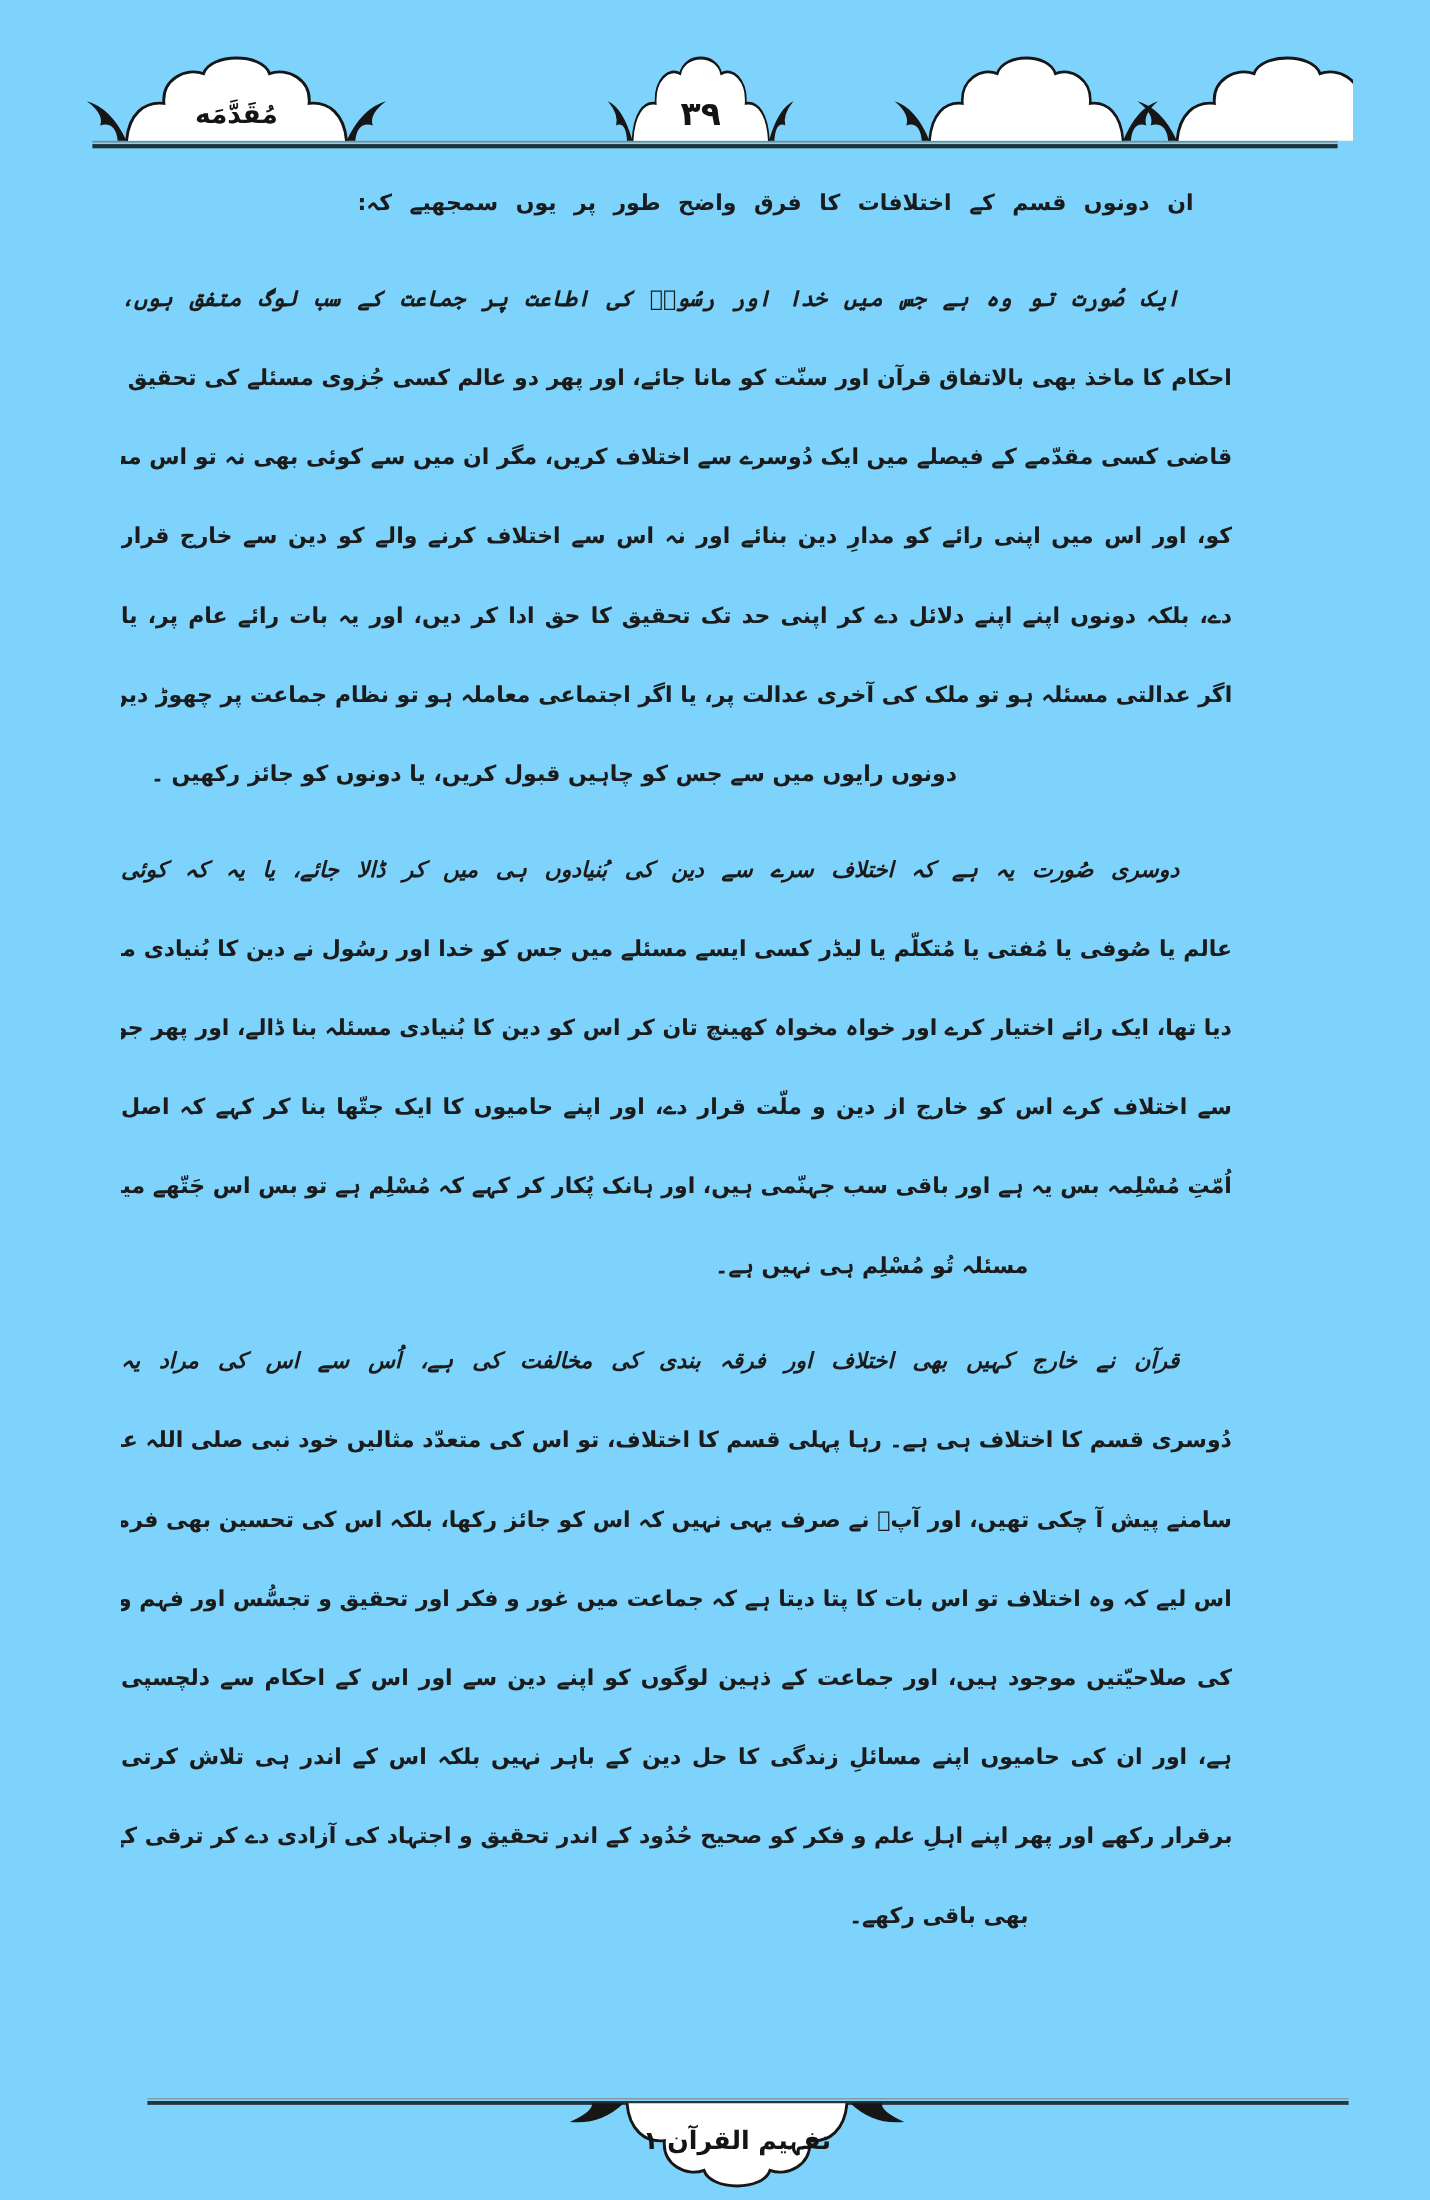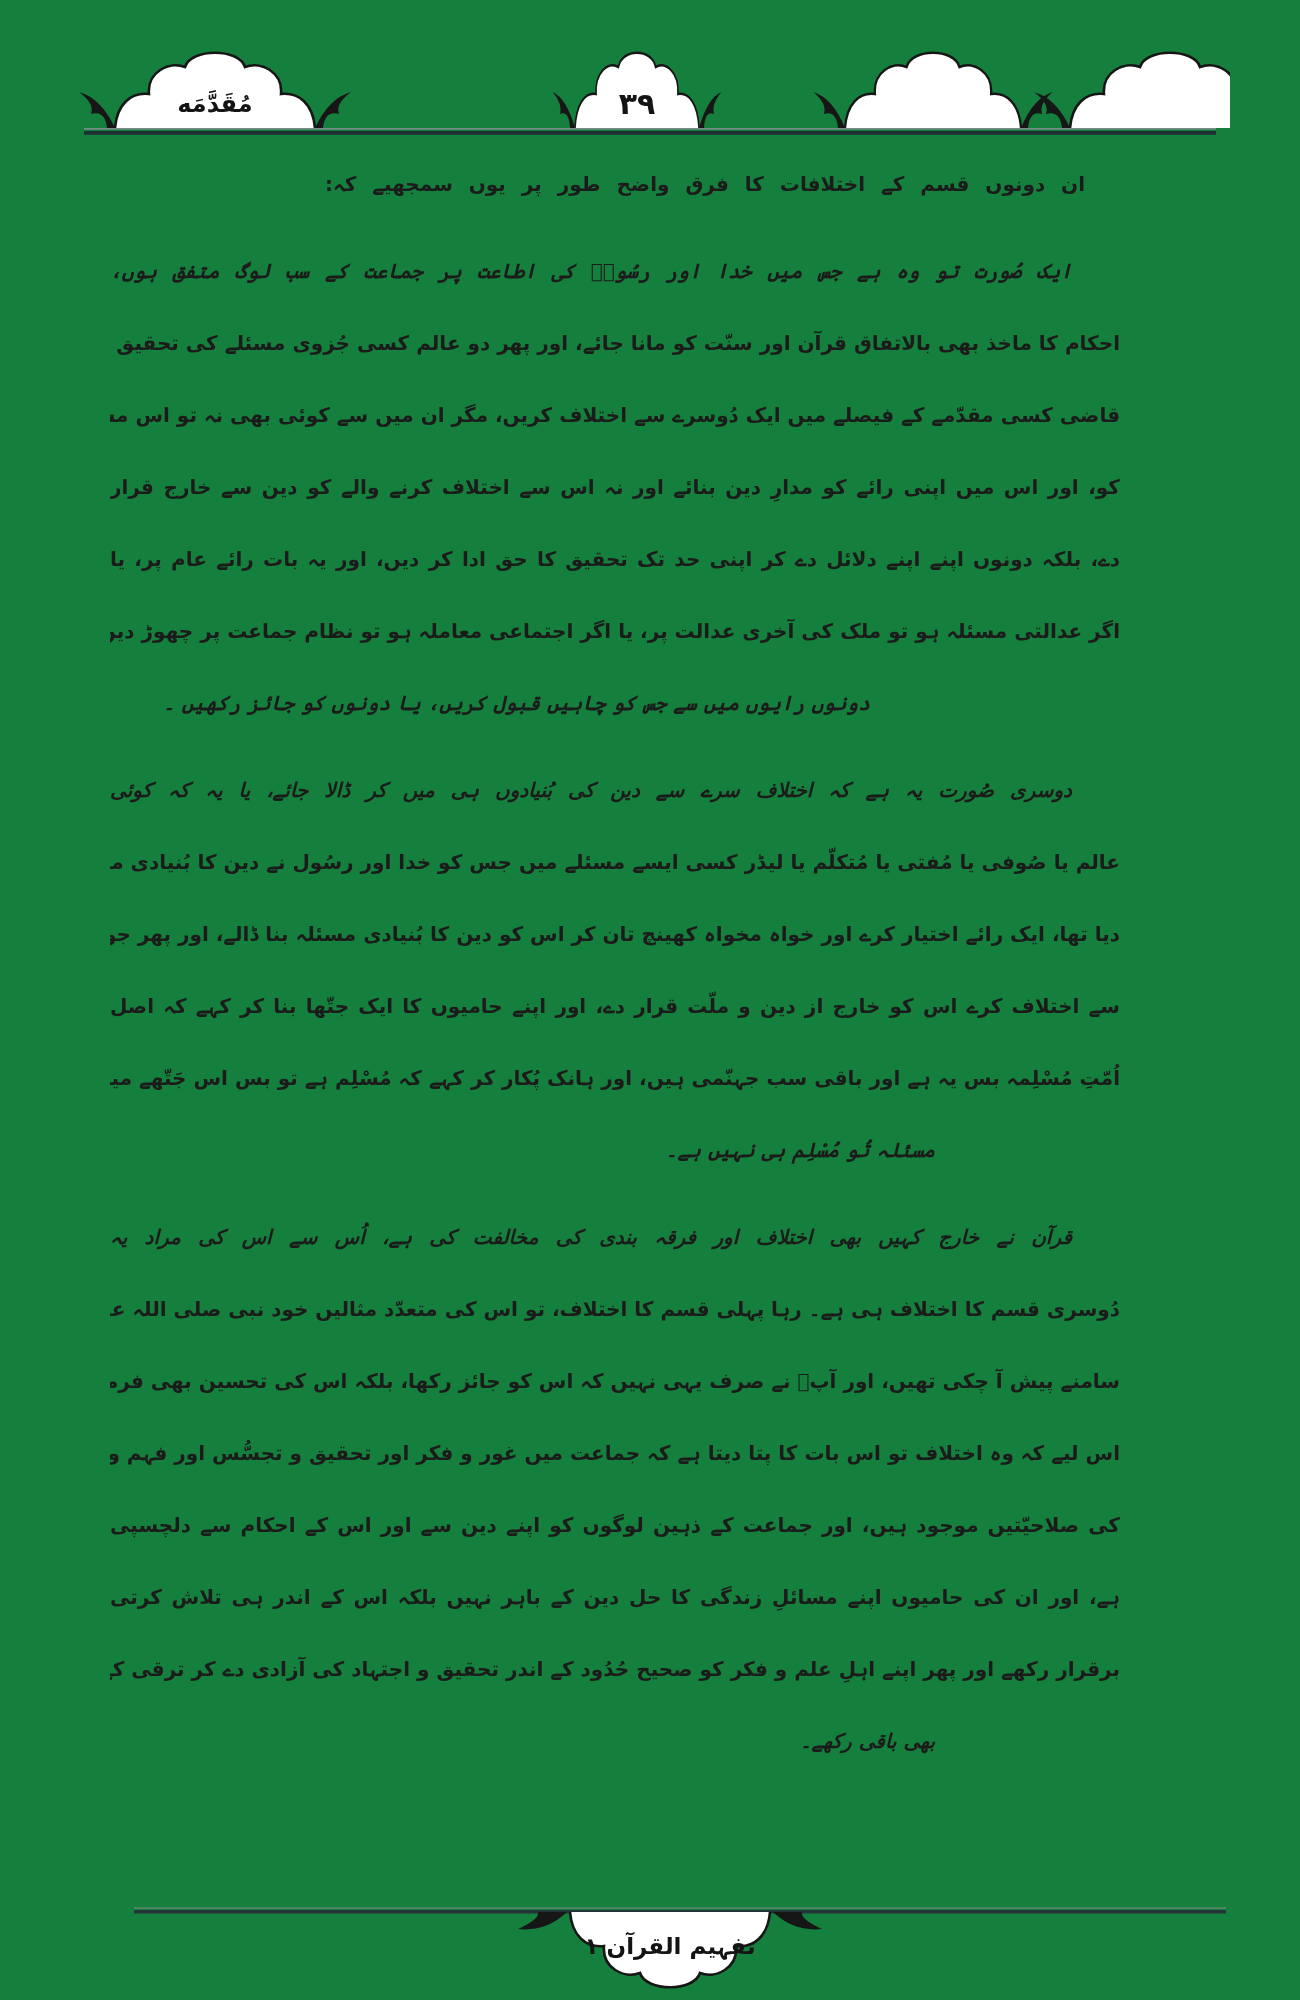--- a/index.html
+++ b/index.html
@@ -1,18 +1,18 @@
 <!DOCTYPE html>
 <html lang="ur"><head>
 <meta charset="utf-8">
 <style>
   html,body{margin:0;padding:0;background:#e8e8e8;}
   #page{
     position:relative;width:1300px;height:2000px;margin:0 auto;
-    background:#15803d;overflow:hidden;
+    background:#7dd3fc;overflow:hidden;
     font-family:"DejaVu Sans",sans-serif;color:#1a1a1a;
   }
   
   .band{position:absolute;left:70px;width:1160px;height:100px;}
   #header-band{top:42px;}
   #footer-band{top:1902px;}
   svg text{
     font-family:"DejaVu Sans",sans-serif;font-weight:700;fill:#141414;
   }
   
@@ -22,21 +22,21 @@
   }
   .line{
     font:700 20px/72px "DejaVu Sans",sans-serif;
     color:#1b1b1b;
     white-space:nowrap;overflow:hidden;
     text-align:justify;text-align-last:justify;
   }
   .first{text-indent:48px;}
   .pstart{margin-top:15px;font-style:italic;}
   .intro{padding-left:215px;text-indent:35px;}
-  .lastline{text-align:left;text-align-last:right;font-style:italic;}
+  .lastline{text-align:left;text-align-last:right;}
   .inset-a{padding-right:250px;}
   .inset-b{padding-right:185px;}
 </style>
 </head>
 <body>
 
 <div id="page">
 
   <div class="band" id="header-band">
     <svg width="1160" height="100" viewBox="0 0 1160 100">

